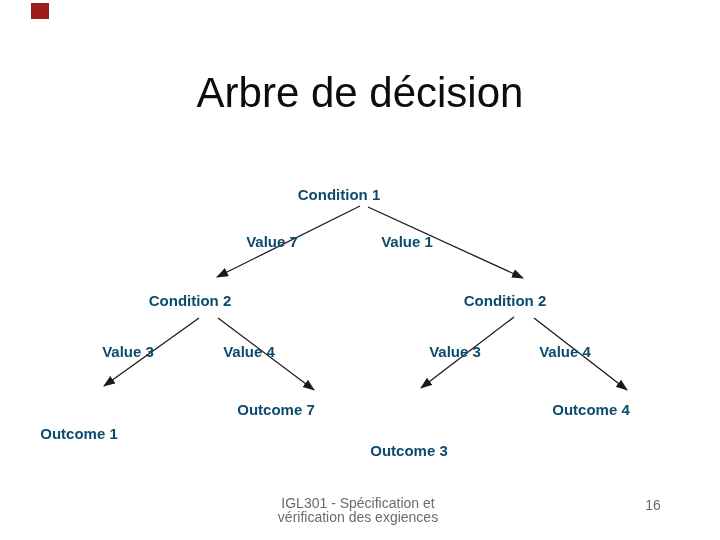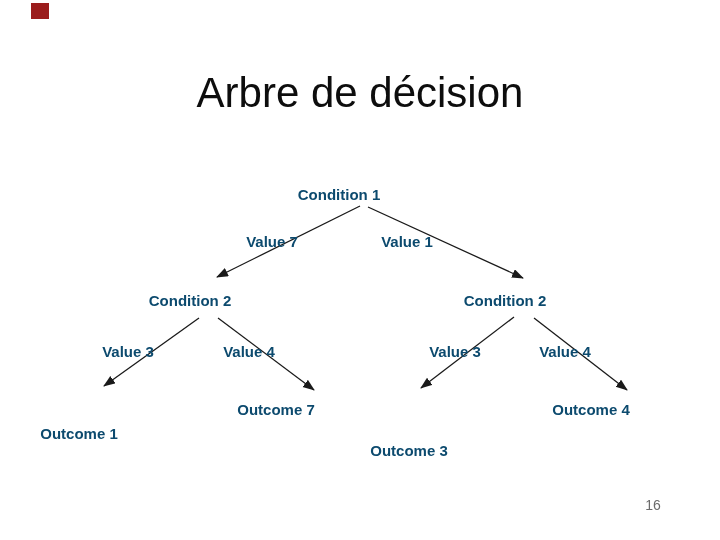--- a/index.html
+++ b/index.html
@@ -116,17 +116,19 @@
     <div class="node-label" style="left:455px; top:351px;">Value 3</div>
     <div class="node-label" style="left:565px; top:351px;">Value 4</div>
 
     <div class="node-label" style="left:79px;  top:409px;margin-top:24px;">Outcome 1</div>
     <div class="node-label" style="left:276px; top:409px;">Outcome 7</div>
     <div class="node-label" style="left:409px; top:409px;margin-top:41px;">Outcome 3</div>
     <div class="node-label" style="left:591px; top:409px;">Outcome 4</div>
   </div>
 
   <div class="footer">
+    <div>IGL301 - Spécification et</div>
+    <div>vérification des exgiences</div>
   </div>
 
   <div class="page-number">16</div>
 
 </div>
 
 </body></html>

